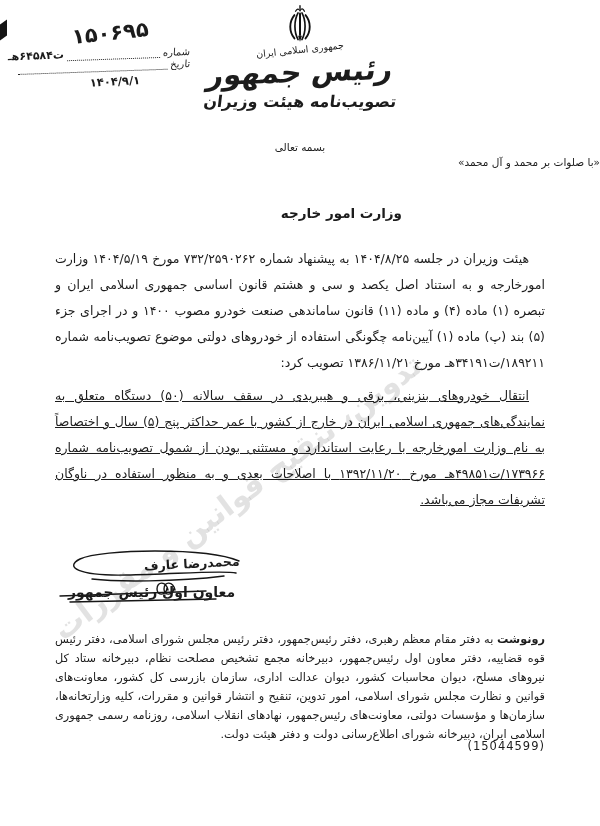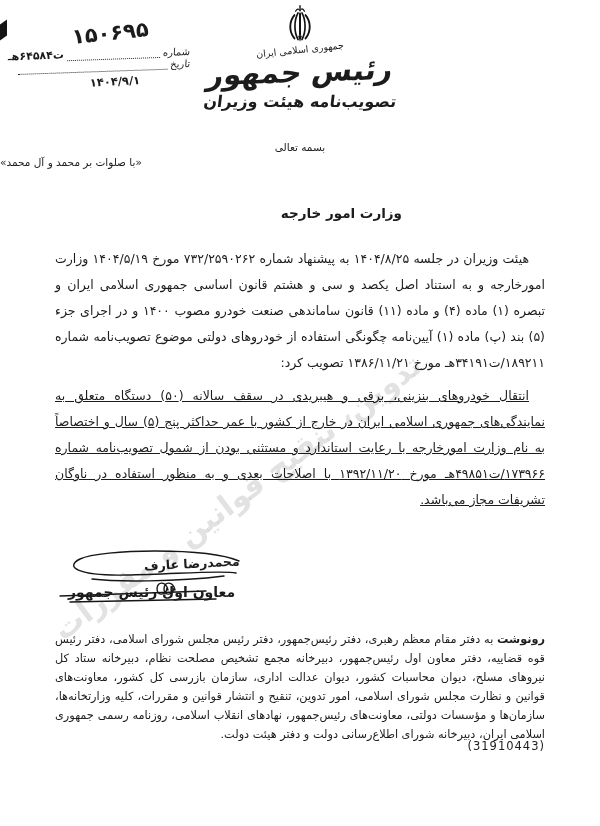--- a/index.html
+++ b/index.html
@@ -23,21 +23,21 @@
   .stamp-dots{flex:1 1 auto;border-bottom:1.6px dotted #2a2a2a;height:9px;margin:0 3px;}
   .stamp-suffix{font-size:11px;font-weight:bold;flex:0 0 auto;white-space:nowrap;margin-left:-6px;}
   .stamp-date{font-size:11.5px;font-weight:bold;text-align:center;margin-top:3px;padding-left:24px;transform:rotate(-1deg);}
   
   .letterhead{position:absolute;left:50%;top:4px;transform:translateX(-50%);width:280px;text-align:center;}
   .emblem{display:block;margin:0 auto;}
   .country{font-size:9.5px;transform:rotate(-6deg);margin-top:0;}
   .office{font-size:29px;font-weight:bold;transform:skewX(-10deg) rotate(-2deg);margin-top:1px;line-height:1.15;}
   .doctype{font-size:16px;font-weight:bold;transform:skewX(-7deg);margin-top:3px;}
   .besmele{position:absolute;left:0;right:0;top:141px;text-align:center;font-size:10.5px;}
-  .salawat{position:absolute;left:0;right:0;top:156px;text-align:left;font-size:10.5px;}
+  .salawat{position:absolute;left:0;right:0;top:156px;text-align:right;font-size:10.5px;}
   
   .recipient{position:absolute;right:198px;top:205px;font-size:13.5px;font-weight:bold;}
   .para{position:absolute;right:55px;left:55px;font-size:12.5px;line-height:26px;text-align:justify;text-indent:16px;}
   .para1{top:246px;}
   .para2{top:383px;text-decoration:underline;}
   
   .watermark{
     position:absolute;left:40px;top:470px;width:420px;
     transform:rotate(-37deg);
     font-size:30px;font-weight:bold;
@@ -119,15 +119,15 @@
     </svg>
     <div class="sig-name">محمدرضا عارف</div>
     <div class="sig-title">معاون اول رئیس جمهور</div>
   </div>
 
   <div class="cc">
     <b>رونوشت</b>
     <span>به دفتر مقام معظم رهبری، دفتر رئیس‌جمهور، دفتر رئیس مجلس شورای اسلامی، دفتر رئیس قوه قضاییه، دفتر معاون اول رئیس‌جمهور، دبیرخانه مجمع تشخیص مصلحت نظام، دبیرخانه ستاد کل نیروهای مسلح، دیوان محاسبات کشور، دیوان عدالت اداری، سازمان بازرسی کل کشور، معاونت‌های قوانین و نظارت مجلس شورای اسلامی، امور تدوین، تنقیح و انتشار قوانین و مقررات، کلیه وزارتخانه‌ها، سازمان‌ها و مؤسسات دولتی، معاونت‌های رئیس‌جمهور، نهادهای انقلاب اسلامی، روزنامه رسمی جمهوری اسلامی ایران، دبیرخانه شورای اطلاع‌رسانی دولت و دفتر هیئت دولت.</span>
   </div>
 
-  <div class="refnum">(31910443)</div>
+  <div class="refnum">(15044599)</div>
 
 </div>
 
 </body></html>

